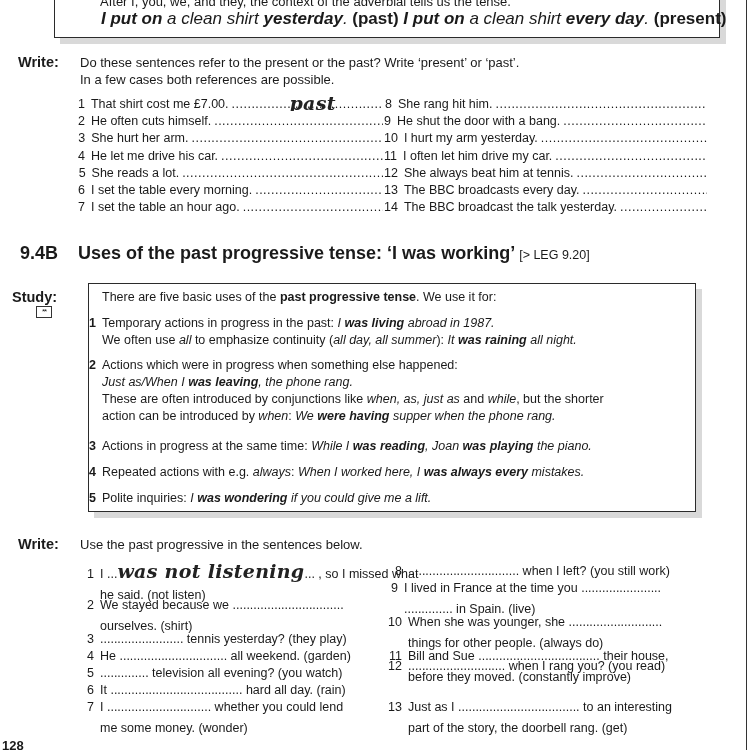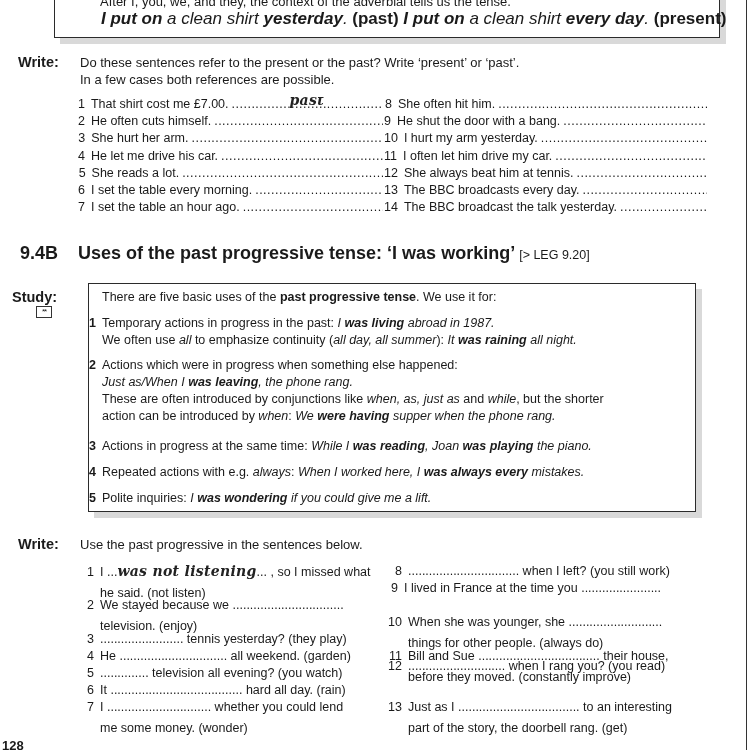--- a/index.html
+++ b/index.html
@@ -15,21 +15,21 @@
     }
     .topbox { left: 54px; top: -20px; width: 664px; height: 56px; }
     .topbox .l2 { position: absolute; left: 46px; top: 11px; font-size: 17px; white-space: nowrap; }
     .lbl { position: absolute; font-weight: bold; font-size: 14.5px; }
     .instr { position: absolute; font-size: 13px; line-height: 17px; }
     .ex-row { position: absolute; font-size: 12.5px; white-space: nowrap; display: flex; }
     .ex-row .num { display: inline-block; width: 18px; text-align: right; margin-right: 6px; }
     .ex-row .text { flex: 0 0 auto; }
     .dots { flex: 1 1 auto; overflow: hidden; white-space: nowrap; letter-spacing: 0.5px; }
     .dots::after { content: "........................................................................................................................"; }
-    .hand { font-family: "DejaVu Serif", serif; font-style: italic; font-weight: bold; font-size: 14px; color: #222; letter-spacing: 0.3px; }
+    .hand { font-family: "DejaVu Serif", serif; font-style: italic; font-weight: bold; font-size: 19px; color: #222; letter-spacing: 0.3px; }
     .heading { position: absolute; left: 20px; top: 243px; font-size: 18px; font-weight: bold; white-space: nowrap; }
     .heading .code { display: inline-block; width: 58px; }
     .heading .ref { font-weight: normal; font-size: 12.5px; }
     .studybox { left: 88px; top: 283px; width: 606px; height: 227px; }
     .studybox .p { position: absolute; font-size: 12.5px; line-height: 17px; white-space: nowrap; }
     .studybox .n { position: absolute; left: 0; font-weight: bold; }
     .stars {
       position: absolute; left: 36px; top: 306px; width: 14px; height: 10px;
       border: 1px solid #333; font-size: 8px; line-height: 10px; text-align: center; letter-spacing: -1px;
     }
@@ -94,21 +94,21 @@
     </div>
     <div class="ex-row" style="left: 78px; top: 200.2px; width: 305px;">
       <span class="num">7</span>
       <span class="text" style="margin-right: 3px;">I set the table an hour ago.</span>
       <span class="dots" style="position: relative;"></span>
     </div>
   </div>
 <div id="exA-right">
     <div class="ex-row" style="left: 384px; top: 97px; width: 323px;">
       <span class="num">8</span>
-      <span class="text" style="margin-right: 3px;">She often hit him.</span>
+      <span class="text" style="margin-right: 3px;">She rang hit him.</span>
       <span class="dots" style="position: relative;"></span>
     </div>
     <div class="ex-row" style="left: 384px; top: 114.2px; width: 323px;">
       <span class="num">9</span>
       <span class="text" style="margin-right: 3px;">He shut the door with a bang.</span>
       <span class="dots" style="position: relative;"></span>
     </div>
     <div class="ex-row" style="left: 384px; top: 131.4px; width: 323px;">
       <span class="num">10</span>
       <span class="text" style="margin-right: 3px;">I hurt my arm yesterday.</span>
@@ -186,21 +186,21 @@
 <div class="lbl" style="left:18px; top:536px;">Write:</div>
 <div class="instr" style="left:80px; top:536px; white-space:nowrap;">Use the past progressive in the sentences below.</div>
 
 <div id="exB-left">
     <div class="ex2" style="left: 78px; top: 561px;">
       <div><span class="num" style="width: 16px;">1</span><span>I ...</span><span class="hand" style="text-decoration: none;">was not listening</span><span>... , so I missed what</span></div>
       <div style="padding-left: 22px;"><span>he said. (not listen)</span></div>
     </div>
     <div class="ex2" style="left: 78px; top: 595px;">
       <div><span class="num" style="width: 16px;">2</span><span>We stayed because we </span><span>................................</span></div>
-      <div style="padding-left: 22px;"><span>television. (enjoy)</span></div>
+      <div style="padding-left: 22px;"><span>ourselves. (shirt)</span></div>
     </div>
     <div class="ex2" style="left: 78px; top: 629px;">
       <div><span class="num" style="width: 16px;">3</span><span>........................</span><span> tennis yesterday? (they play)</span></div>
     </div>
     <div class="ex2" style="left: 78px; top: 646px;">
       <div><span class="num" style="width: 16px;">4</span><span>He </span><span>...............................</span><span> all weekend. (garden)</span></div>
     </div>
     <div class="ex2" style="left: 78px; top: 663px;">
       <div><span class="num" style="width: 16px;">5</span><span>..............</span><span> television all evening? (you watch)</span></div>
     </div>
@@ -211,20 +211,21 @@
       <div><span class="num" style="width: 16px;">7</span><span>I </span><span>..............................</span><span> whether you could lend</span></div>
       <div style="padding-left: 22px;"><span>me some money. (wonder)</span></div>
     </div>
   </div>
 <div id="exB-right">
     <div class="ex2" style="left: 384px; top: 561px;">
       <div><span class="num" style="width: 18px;">8</span><span>................................</span><span> when I left? (you still work)</span></div>
     </div>
     <div class="ex2" style="left: 380px; top: 578px;">
       <div><span class="num" style="width: 18px;">9</span><span>I lived in France at the time you </span><span>.......................</span></div>
+      <div style="padding-left: 24px;"><span>..............</span><span> in Spain. (live)</span></div>
     </div>
     <div class="ex2" style="left: 384px; top: 612px;">
       <div><span class="num" style="width: 18px;">10</span><span>When she was younger, she </span><span>...........................</span></div>
       <div style="padding-left: 24px;"><span>things for other people. (always do)</span></div>
     </div>
     <div class="ex2" style="left: 384px; top: 646px;">
       <div><span class="num" style="width: 18px;">11</span><span>Bill and Sue </span><span>...................................</span><span> their house,</span></div>
       <div style="padding-left: 24px;"><span>before they moved. (constantly improve)</span></div>
     </div>
     <div class="ex2" style="left: 384px; top: 656px;">

